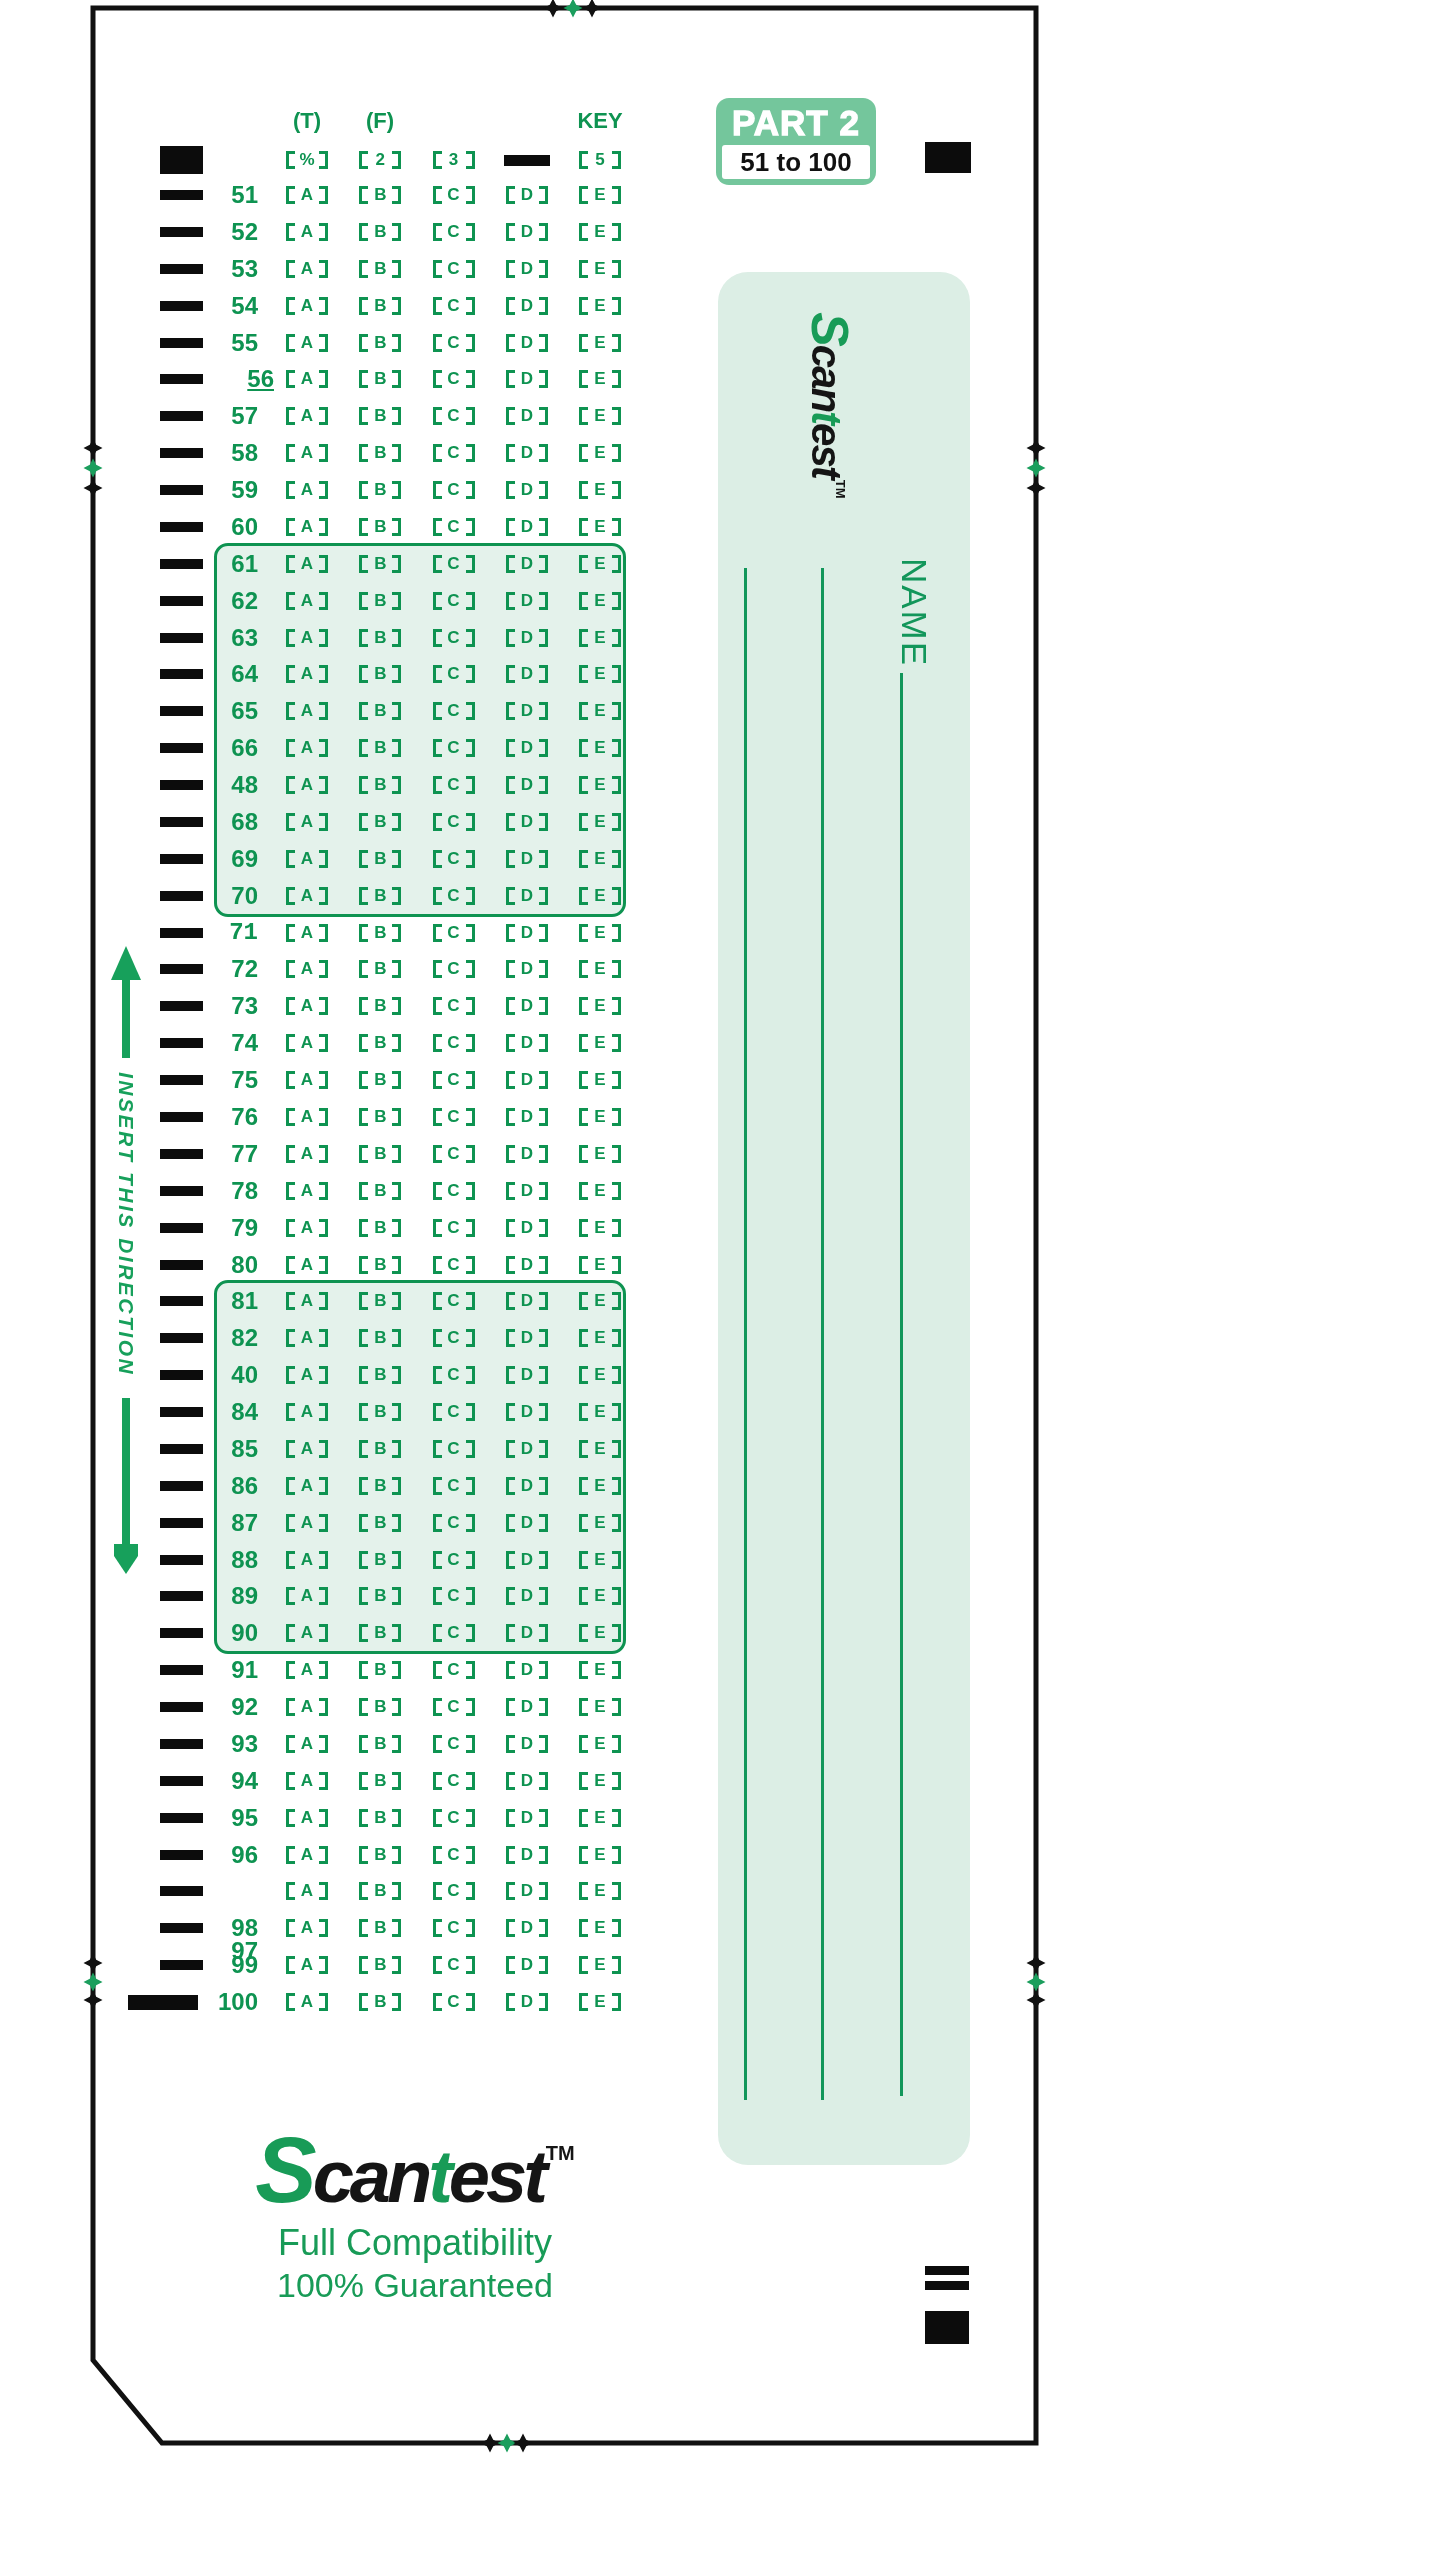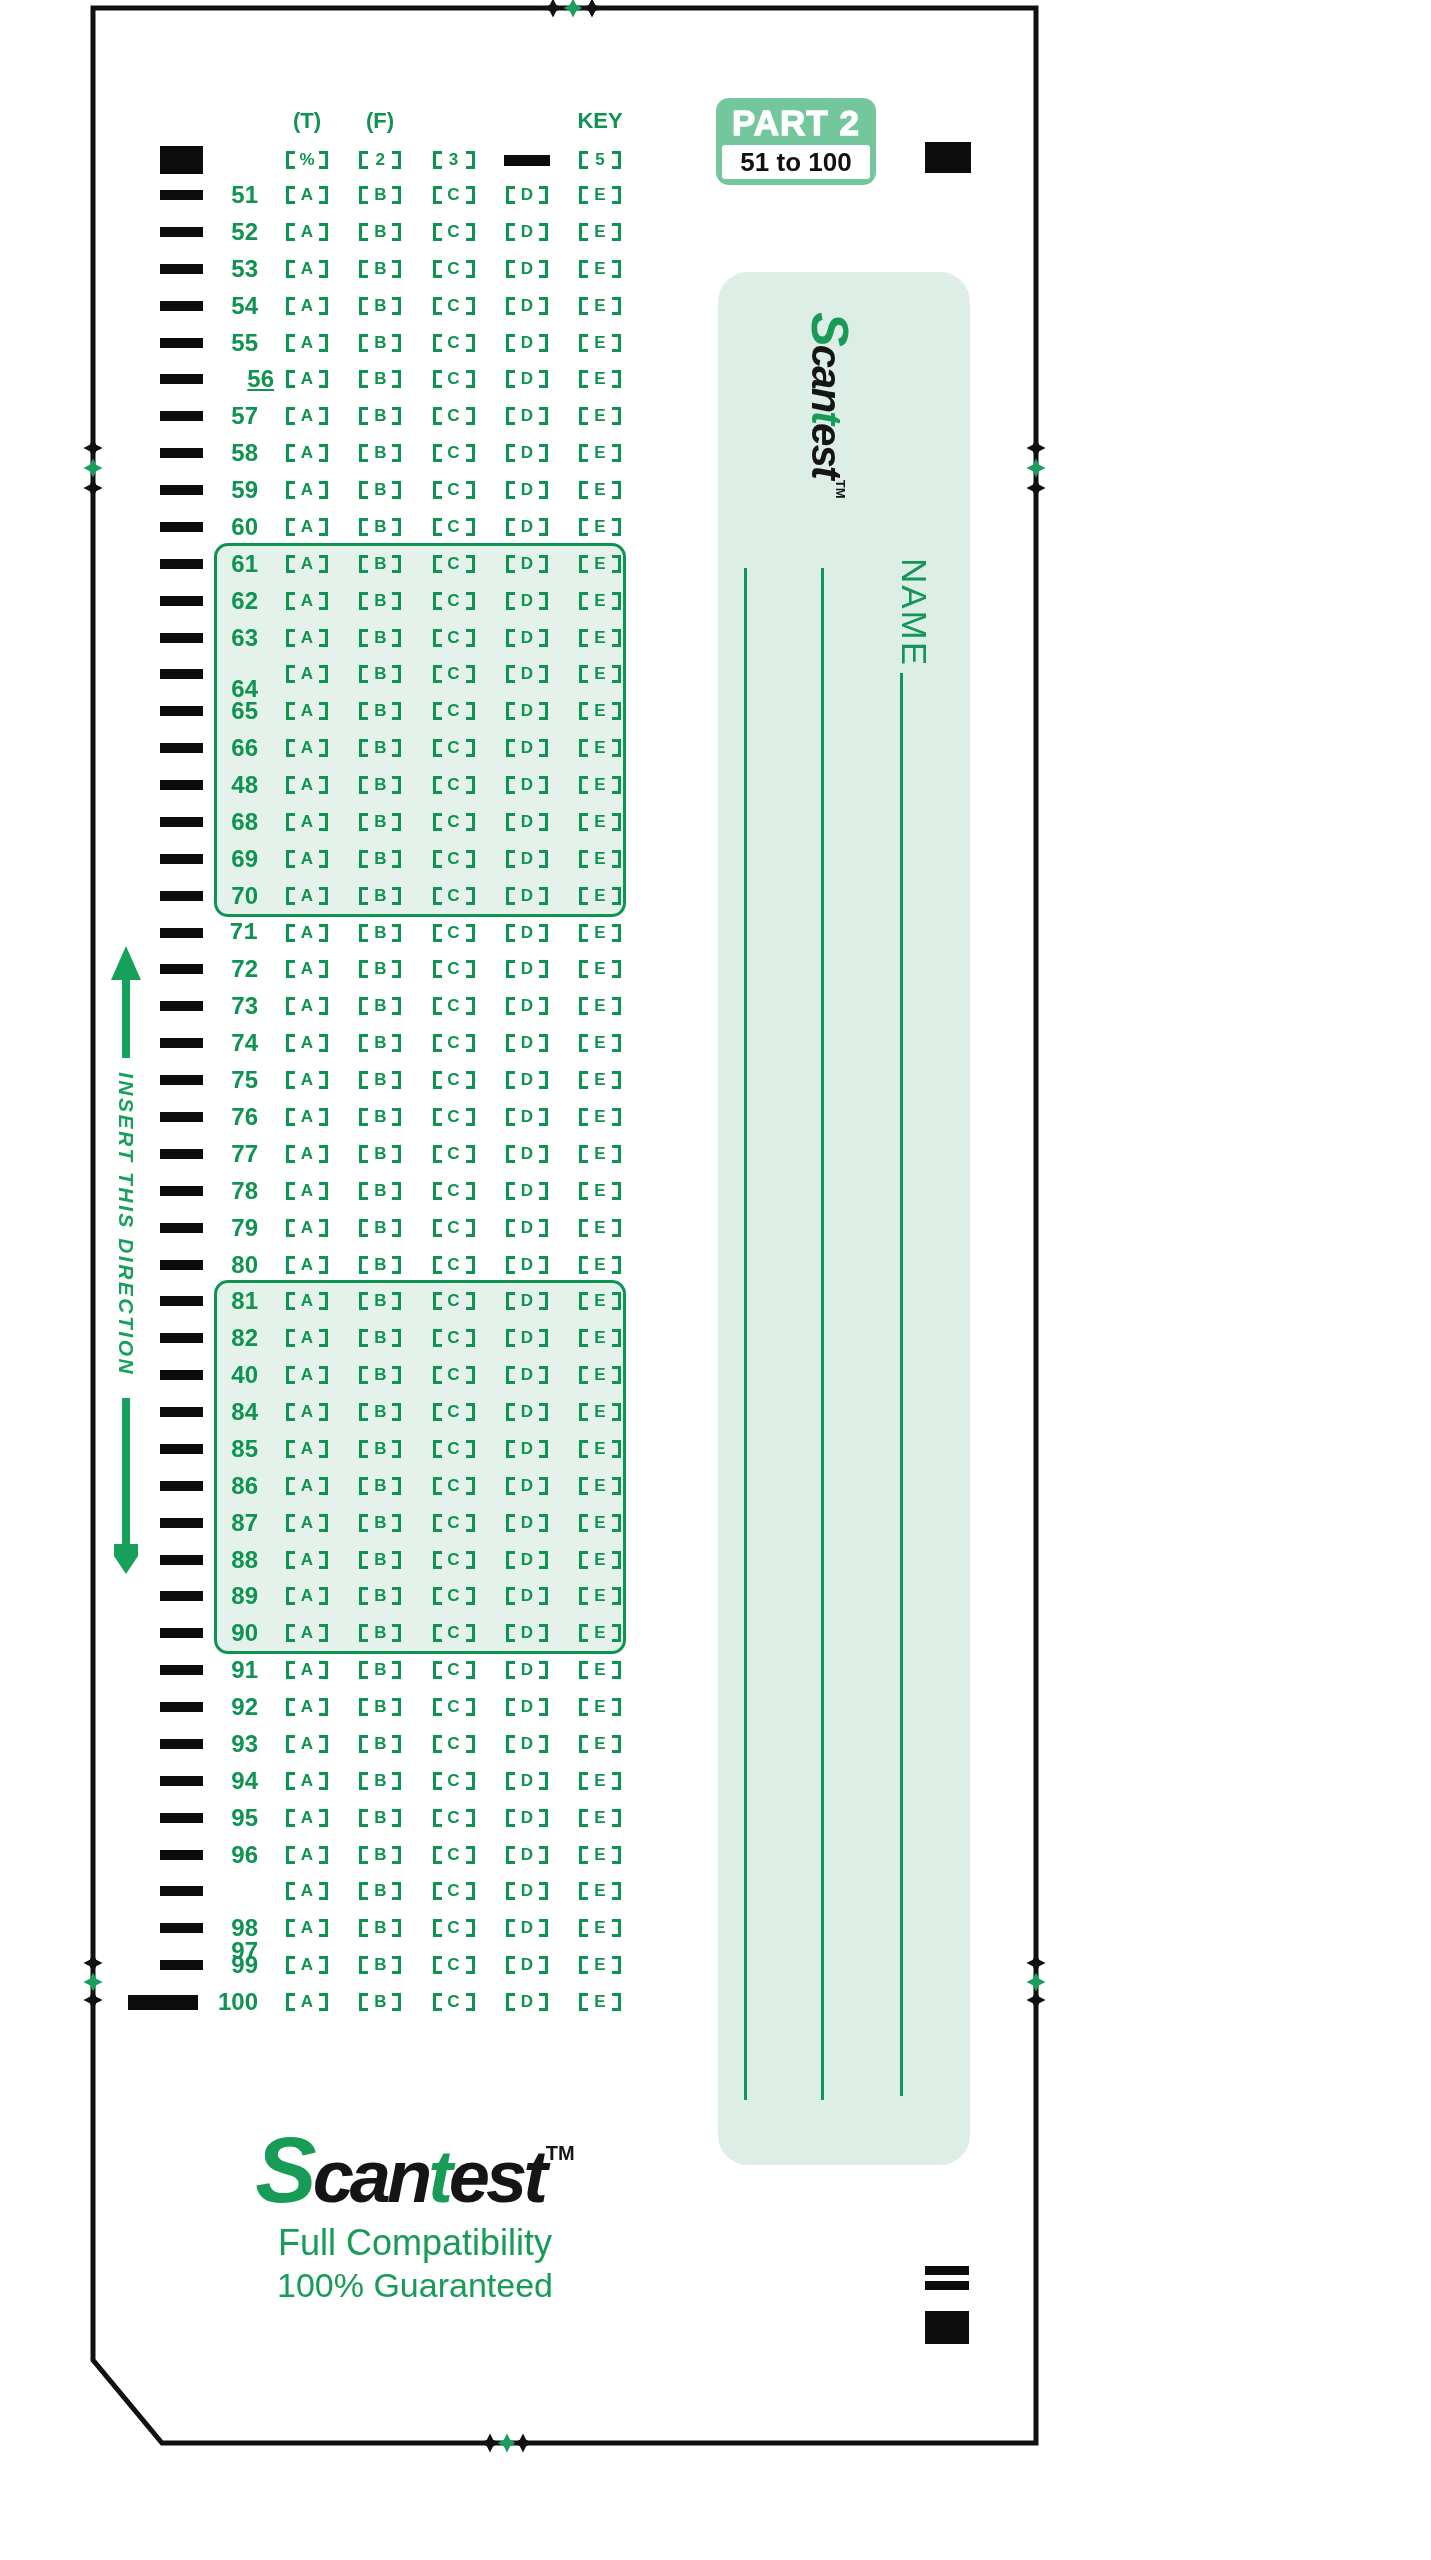--- a/index.html
+++ b/index.html
@@ -401,21 +401,21 @@
       <div class="bubble" style="left: 432.5px; top: 627.56px;">
         <span>C</span>
       </div>
       <div class="bubble" style="left: 505.8px; top: 627.56px;">
         <span>D</span>
       </div>
       <div class="bubble" style="left: 579px; top: 627.56px;">
         <span>E</span>
       </div>
       <div class="tmark" style="left: 160px; top: 669.44px; width: 43px; height: 10px;"></div>
-      <div class="qnum" style="left: 196px; top: 661.44px; margin-top: 15px;"><span>64</span></div>
+      <div class="qnum" style="left: 196px; top: 661.44px;"><span>64</span></div>
       <div class="bubble" style="left: 286px; top: 664.44px;">
         <span>A</span>
       </div>
       <div class="bubble" style="left: 359.3px; top: 664.44px;">
         <span>B</span>
       </div>
       <div class="bubble" style="left: 432.5px; top: 664.44px;">
         <span>C</span>
       </div>
       <div class="bubble" style="left: 505.8px; top: 664.44px;">

